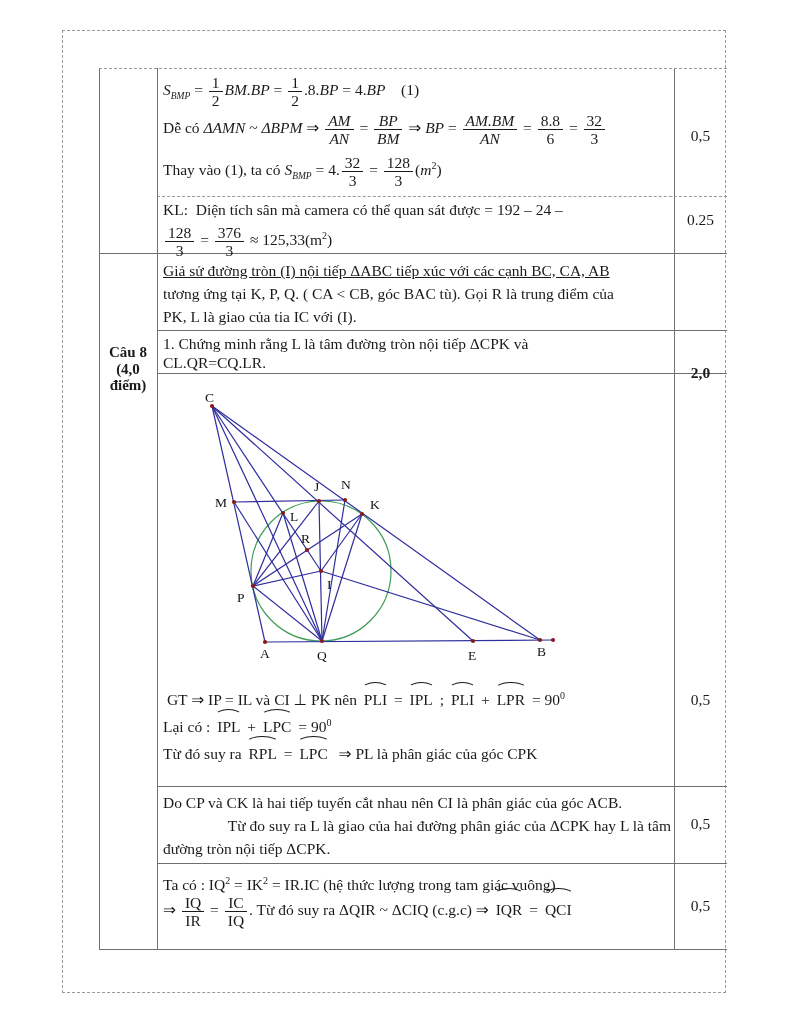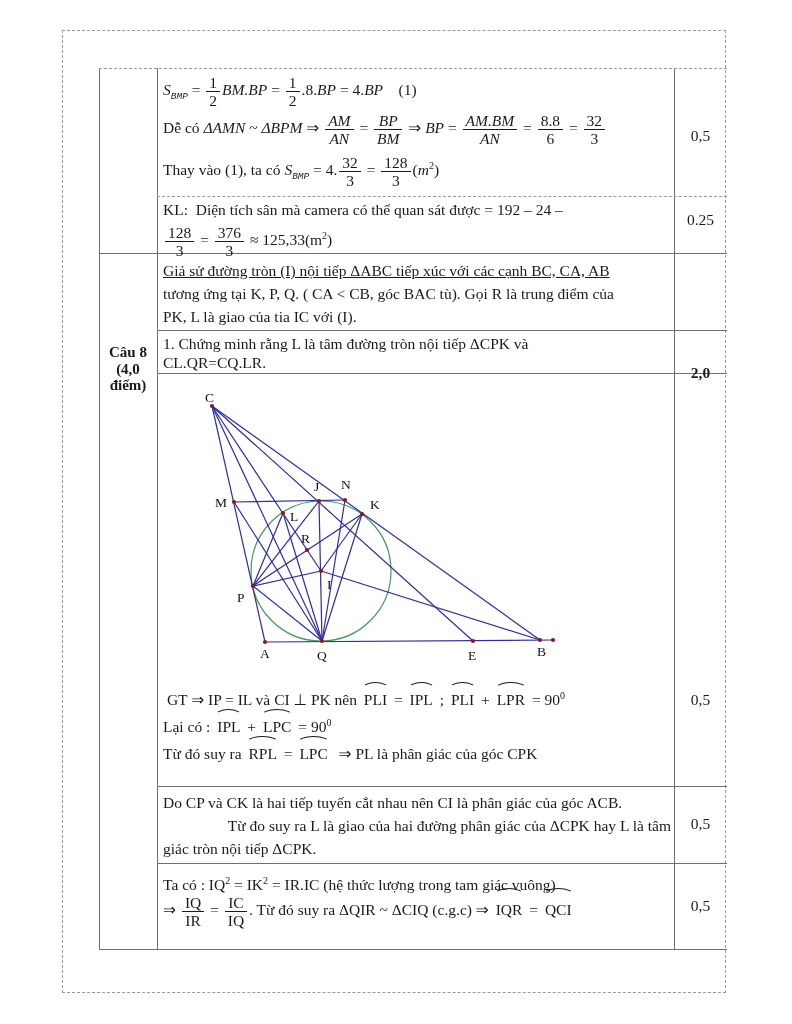--- a/index.html
+++ b/index.html
@@ -14,21 +14,21 @@
   .hdash{position:absolute;height:0;border-top:1px dashed #9a9a9a;}
   
   .tline{position:absolute;left:163px;width:508px;font-size:15.5px;
          white-space:pre-wrap;line-height:21px;}
   .tall{line-height:36px;}
   .it{font-style:italic;}
   .frac{display:inline-block;vertical-align:middle;text-align:center;
         line-height:1.12;margin:0 2px;}
   .frac .num{display:block;border-bottom:1px solid #1a1a1a;padding:0 3px;}
   .frac .den{display:block;padding:0 3px;}
-  sub.subs{font-size:9.5px;font-style:italic;font-family:Liberation Mono, monospace;}
+  sub.subs{font-size:9.5px;font-style:italic;}
   sup.sups{font-size:10px;}
   .arc{position:relative;display:inline-block;padding:4px 2px 0 2px;margin:0 1px;}
   .arc::before{content:"";position:absolute;top:0;left:0;right:0;height:6px;
         border:1.4px solid transparent;border-top-color:#1a1a1a;border-bottom:none;
         border-radius:50% 50% 0 0 / 100% 100% 0 0;}
   .score{position:absolute;left:674px;width:53px;text-align:center;
          font-size:15.5px;}
   .bold{font-weight:bold;margin-top:20px;}
   .qlabel{position:absolute;left:99px;top:344px;width:58px;text-align:center;
           font-weight:bold;font-size:15px;line-height:16.5px;}
@@ -126,20 +126,20 @@
       <text x="303" y="270" class="dlabel">E</text>
       <text x="372" y="266" class="dlabel">B</text>
     </svg>
   <div class="tline" style="top:682px;line-height:27px;"><span> GT ⇒ IP = IL và CI ⊥ PK nên </span><span class="arc">PLI</span><span> = </span><span class="arc">IPL</span><span> ; </span><span class="arc">PLI</span><span> + </span><span class="arc">LPR</span><span> = 90</span><sup class="sups">0</sup></div>
   <div class="tline" style="top:709px;line-height:27px;"><span>Lại có : </span><span class="arc">IPL</span><span> + </span><span class="arc">LPC</span><span> = 90</span><sup class="sups">0</sup></div>
   <div class="tline" style="top:736px;line-height:27px;"><span>Từ đó suy ra </span><span class="arc">RPL</span><span> = </span><span class="arc">LPC</span><span>  ⇒ PL là phân giác của góc CPK</span></div>
   <div class="score" style="top:691px;">0,5</div>
 
   <div class="tline" style="top:792px;"><span>Do CP và CK là hai tiếp tuyến cắt nhau nên CI là phân giác của góc ACB.</span></div>
   <div class="tline" style="top:815px;text-align:right;"><span>Từ đo suy ra L là giao của hai đường phân giác của ΔCPK hay L là tâm</span></div>
-  <div class="tline" style="top:838px;"><span>giác tròn nội tiếp ΔCPK.</span></div>
+  <div class="tline" style="top:838px;"><span>đường tròn nội tiếp ΔCPK.</span></div>
   <div class="score" style="top:815px;">0,5</div>
 
   <div class="tline" style="top:870px;"><span>Ta có : IQ</span><sup class="sups">2</sup><span> = IK</span><sup class="sups">2</sup><span> = IR.IC (hệ thức lượng trong tam giác vuông)</span></div>
   <div class="tline tall" style="top:888px;"><span>⇒ </span><span class="frac"><span class="num">IQ</span><span class="den">IR</span></span><span> = </span><span class="frac"><span class="num">IC</span><span class="den">IQ</span></span><span>. Từ đó suy ra ΔQIR ~ ΔCIQ (c.g.c) ⇒ </span><span class="arc">IQR</span><span> = </span><span class="arc">QCI</span></div>
   <div class="score" style="top:897px;">0,5</div>
 
 </div>
 
 </body></html>

